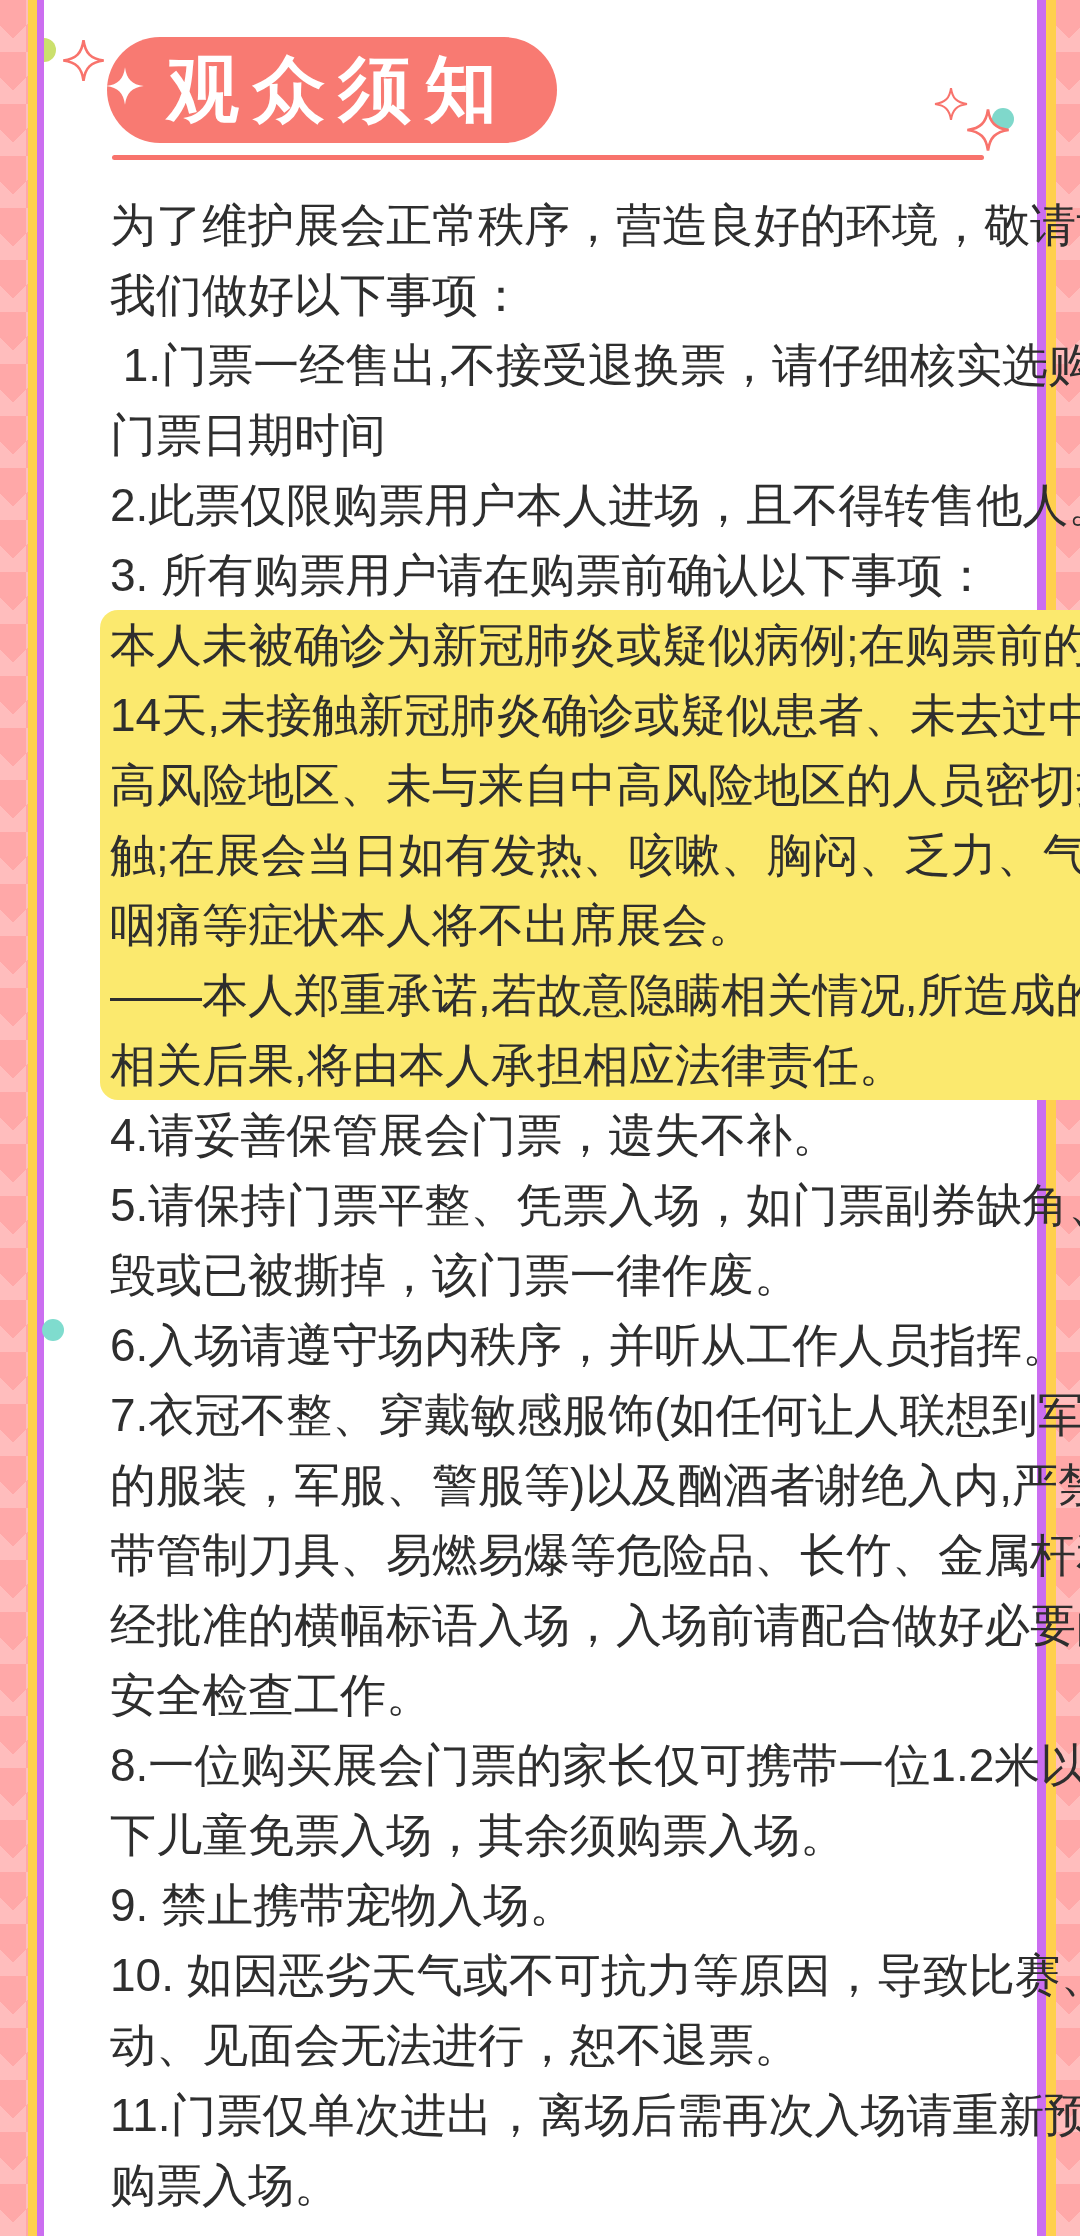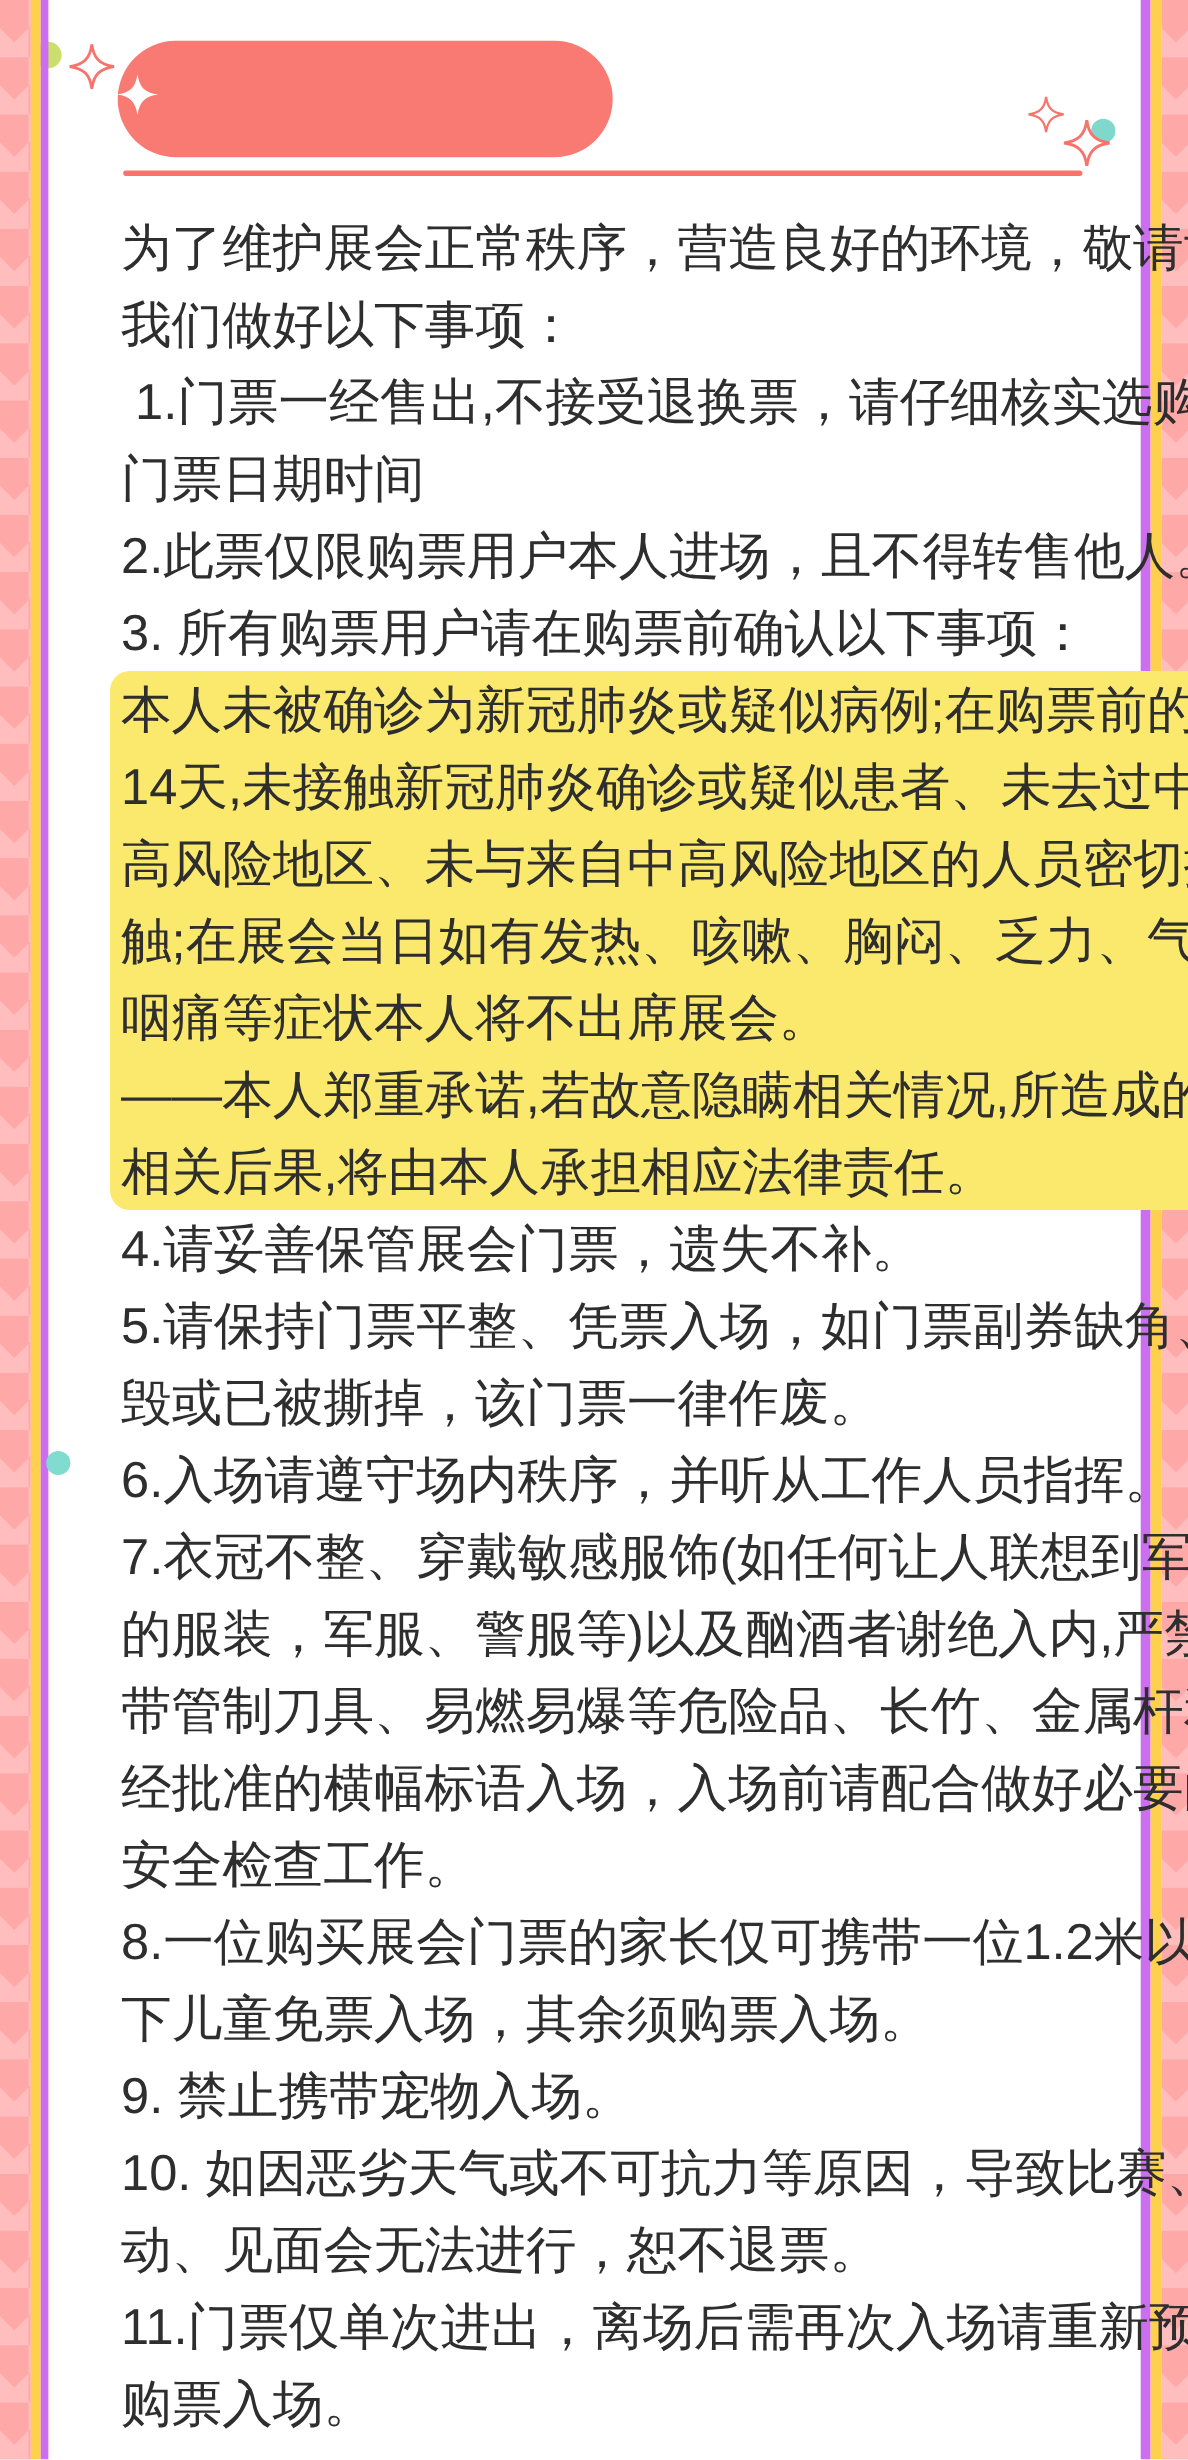--- a/index.html
+++ b/index.html
@@ -78,20 +78,21 @@
         <path d="M50 3 C54 33 67 46 97 50 C67 54 54 67 50 97 C46 67 33 54 3 50 C33 46 46 33 50 3 Z" fill="#ffffff" stroke="#f8736c" stroke-width="6"></path>
       </svg>
   </div>
 
   <div class="title-badge">
     <div class="sparkle badge-sparkle">
       <svg viewBox="0 0 100 100">
           <path d="M50 3 C54 33 67 46 97 50 C67 54 54 67 50 97 C46 67 33 54 3 50 C33 46 46 33 50 3 Z" fill="#ffffff"></path>
         </svg>
     </div>
+    <span class="page-title">观众须知</span>
   </div>
   <div class="title-underline"></div>
 
   <div class="content">
       <div class="para">
         <div class="line">为了维护展会正常秩序，营造良好的环境，敬请协助</div>
         <div class="line">我们做好以下事项：</div>
       </div>
       <div class="para">
         <div class="line"> 1.门票一经售出,不接受退换票，请仔细核实选购的</div>

